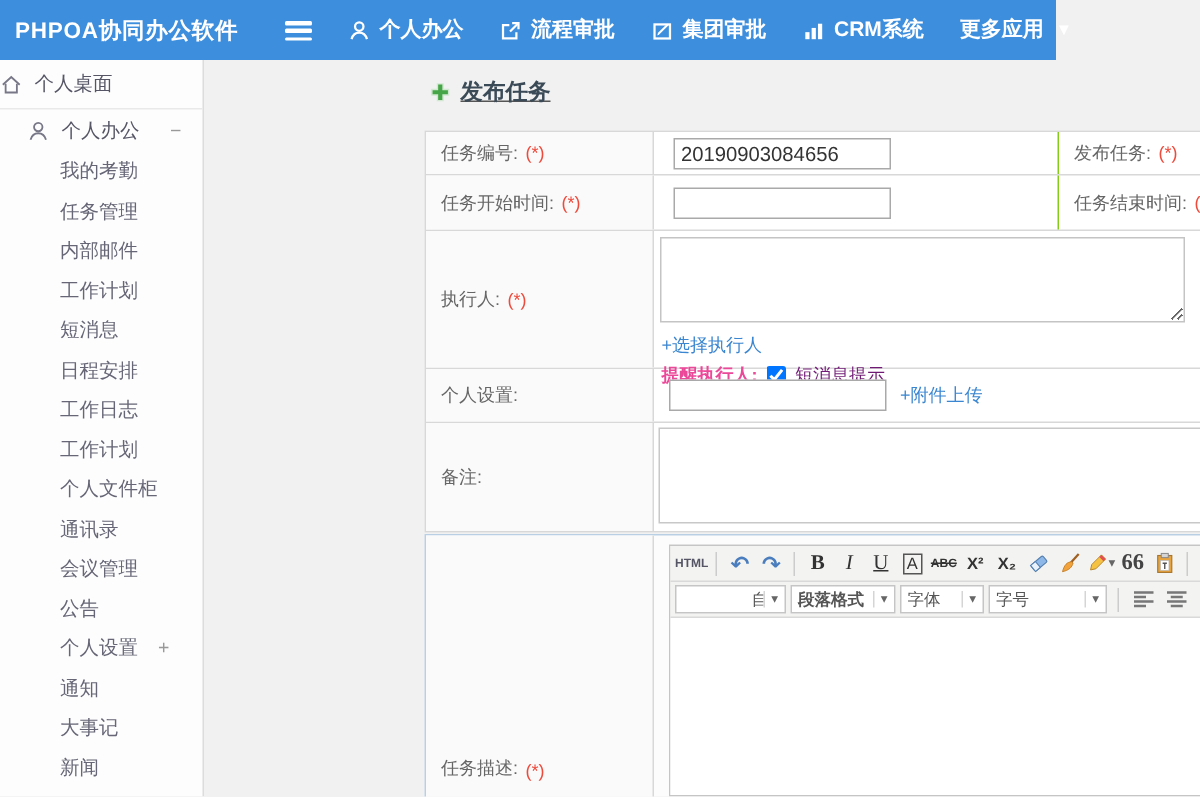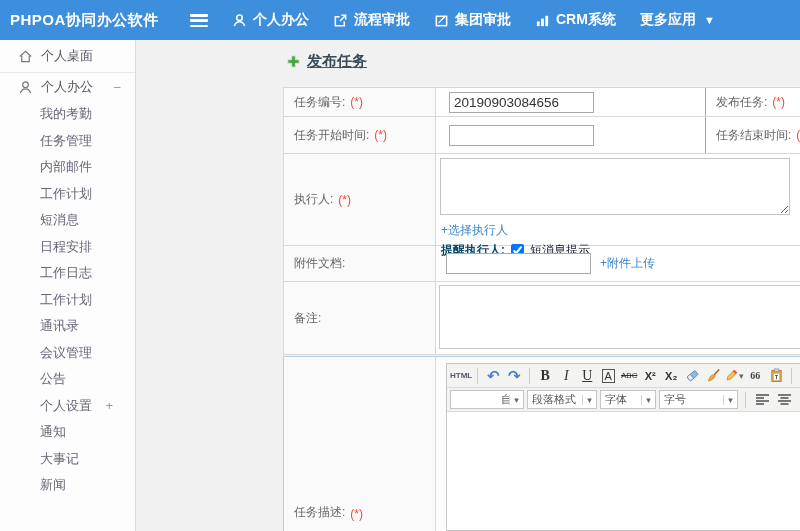--- a/index.html
+++ b/index.html
@@ -5,36 +5,36 @@
   * { box-sizing: border-box; margin: 0; padding: 0; }
   html,body { width:800px; height:531px; overflow:hidden; }
   body {
     position:relative;
     font-family:"Liberation Sans","DejaVu Sans",sans-serif;
     background:#f1f1f1;
     color:#555;
   }
   
   .header {
-    position:absolute; left:0; top:0; width:800px; height:40px;
+    position:absolute; left:0; top:0; width:704px; height:40px;
     background:#3d8edd; color:#fff; display:flex; align-items:center;
   }
   .logo { margin-left:10px; font-size:15px; font-weight:bold; letter-spacing:0.5px; white-space:nowrap; }
   .burger { position:absolute; left:190px; top:14px; width:18px; height:13px; display:flex; flex-direction:column; justify-content:space-between; cursor:pointer; }
   .burger i { display:block; height:2.5px; background:#fff; border-radius:1px; }
   .topnav { position:absolute; left:232px; top:0; height:40px; display:flex; align-items:center; gap:24px; }
   .nav-item { display:flex; align-items:center; gap:6px; font-size:14px; font-weight:bold; cursor:pointer; white-space:nowrap; }
   .nav-item svg { display:block; }
   .caret-dn { font-size:11px; margin-left:2px; }
   
   .sidebar {
     position:absolute; left:0; top:40px; width:136px; height:491px;
     background:#fdfdfd; border-right:1px solid #dcdcdc; font-size:13px; color:#556;
   }
-  .side-top { height:33px; display:flex; align-items:center; padding-left:18px; gap:8px; border-bottom:1px solid #e9e9e9; cursor:pointer; }
+  .side-top { height:33px; display:flex; align-items:center; gap:8px; border-bottom:1px solid #e9e9e9; cursor:pointer; }
   .side-sec { height:28px; display:flex; align-items:center; padding-left:18px; gap:8px; position:relative; cursor:pointer; }
   .side-toggle { position:absolute; right:14px; top:50%; transform:translateY(-50%); color:#999; font-size:13px; }
   .side-list { }
   .side-sub { height:26.5px; line-height:26.5px; padding-left:40px; color:#667; cursor:pointer; position:relative; white-space:nowrap; }
   .side-sub .side-toggle { right:22px; }
   .sicon { width:15px; height:15px; flex:0 0 15px; }
   
   .content { position:absolute; left:137px; top:40px; width:663px; height:491px; background:#f1f1f1; }
   .page-title { position:absolute; left:287px; top:52px; display:flex; align-items:center; gap:7px;text-decoration:underline; }
   .page-title span { font-size:15px; font-weight:bold; color:#3b4a57; }
@@ -51,41 +51,41 @@
   .fcell-wide { flex:1; padding:4px 0 4px 4px; font-size:12px; }
   .req { color:#ee4b3c; margin-left:5px; font-size:12px; }
   .txt-input { height:21px; border:1px solid #a9a9a9; background:#fff; font-size:13.5px; padding:0 4px; font-family:inherit; color:#333; }
   .in-num { width:145px; margin-left:13px; }
   .in-date { width:145px; margin-left:13px; }
   .in-file { width:145px; margin-left:10px; }
   .link-blue { color:#3a86d0; font-size:12px; text-decoration:none; cursor:pointer; white-space:nowrap; }
   .exec-area { width:350px; height:57px; border:1px solid #c4c4c4; font-family:inherit; font-size:12px; resize:both; }
   .exec-link { margin:4px 0 3px 1px; }
   .remind-row { display:flex; align-items:center; gap:6px; margin-left:1px; }
-  .remind-row b { color:#0c4a6e; font-size:12px; }
+  .remind-row b { color:#ec4899; font-size:12px; }
   .remind-row input { width:13px; height:13px; }
   .remark-area { width:460px; height:64px; border:1px solid #c8c8c8; font-family:inherit; font-size:12px; margin:1px; }
   
   .dtable { position:absolute; left:283px; top:356px; width:622px; height:180px; background:#fcfcfc; border:1px solid #b9cfe3; display:flex; }
   .dlabel { width:152px; flex:0 0 152px; background:#fafafa; border-right:1px solid #d8d8d8; display:flex; align-items:flex-end; padding:0 0 14px 10px; font-size:12px; color:#666; white-space:nowrap; }
   .dcell { flex:1; padding:6px 0 0 10px; }
   
   .editor { width:430px; border:1px solid #c5c5c5; background:#fff; height:168px; display:flex; flex-direction:column; }
   .tb-row { height:24px; background:#f3f3f1; border-bottom:1px solid #d9d9d9; display:flex; align-items:center; padding:0 3px; gap:1px; }
   .tb-sep { width:1px; height:16px; background:#ccc; margin:0 4px; }
   .tb-btn { min-width:20px; height:20px; display:flex; align-items:center; justify-content:center; cursor:pointer; border-radius:2px; color:#333; }
   .tb-html { font-size:8px; font-weight:bold; color:#556; letter-spacing:0; }
   .tb-undo { color:#4a7dbd; font-size:15px; font-weight:bold; }
   .tb-b { font-family:"Liberation Serif","DejaVu Serif",serif; font-weight:bold; font-size:14px; }
   .tb-i { font-family:"Liberation Serif","DejaVu Serif",serif; font-style:italic; font-size:14px; }
   .tb-u { font-family:"Liberation Serif","DejaVu Serif",serif; font-size:14px; text-decoration:underline; }
   .tb-abox { font-size:11px; border:1px solid #555; padding:0 2px; line-height:12px; }
-  .tb-abc { font-size:8px; font-weight:normal; text-decoration:line-through; }
+  .tb-abc { font-size:8px; font-weight:bold; text-decoration:line-through; }
   .tb-sup { font-size:11px; font-weight:bold; }
-  .tb-quote { font-weight:bold; font-size:10px; color:#444; font-family:"Liberation Serif","DejaVu Serif",serif; }
+  .tb-quote { font-weight:bold; font-size:15px; color:#444; font-family:"Liberation Serif","DejaVu Serif",serif; }
   .tb-A { font-size:13px; font-weight:bold; border-bottom:3px solid #d03a2b; line-height:14px; }
   .tb-caret { font-size:9px; color:#666; margin-left:1px; }
   .ed-select { height:19px; background:#fff; border:1px solid #c5c5c5; display:flex; align-items:center; font-size:11px; color:#555; cursor:pointer; margin-right:2px; }
   .ed-select .txt { flex:1; padding:0 4px; white-space:nowrap; overflow:hidden; }
   .ed-select .arr { width:14px; border-left:1px solid #d5d5d5; text-align:center; font-size:9px; color:#666; }
   .ed-body { flex:1; background:#fff; }
   .alignbox { display:flex; gap:3px; margin-left:2px; }
   .align-ic { width:19px; height:19px; display:flex; align-items:center; justify-content:center; cursor:pointer; }
 </style>
 </head>
@@ -154,20 +154,21 @@
   </div>
   <div class="side-list">
     <div class="side-sub"><span>我的考勤</span></div>
     <div class="side-sub"><span>任务管理</span></div>
     <div class="side-sub"><span>内部邮件</span></div>
     <div class="side-sub"><span>工作计划</span></div>
     <div class="side-sub"><span>短消息</span></div>
     <div class="side-sub"><span>日程安排</span></div>
     <div class="side-sub"><span>工作日志</span></div>
     <div class="side-sub"><span>工作计划</span></div>
+    <div class="side-sub"><span>个人文件柜</span></div>
     <div class="side-sub"><span>通讯录</span></div>
     <div class="side-sub"><span>会议管理</span></div>
     <div class="side-sub"><span>公告</span></div>
     <div class="side-sub"><span>个人设置</span><span class="side-toggle">+</span></div>
     <div class="side-sub"><span>通知</span></div>
     <div class="side-sub"><span>大事记</span></div>
     <div class="side-sub"><span>新闻</span></div>
   </div>
 </div>
 
@@ -214,28 +215,28 @@
     <div class="fcell-label">
       <span>执行人:</span>
         <span class="req">(*)</span>
     </div>
     <div class="fcell-wide">
       <textarea class="exec-area" style=""></textarea>
       <div class="exec-link"><a class="link-blue">+选择执行人</a></div>
       <div class="remind-row">
         <b>提醒执行人:</b>
         <input type="checkbox" checked="" style="">
-        <span style="font-size:12px;color:#0f172a;">短消息提示</span>
+        <span style="font-size:12px;color:#701a75;">短消息提示</span>
       </div>
     </div>
   </div>
 
   <div class="frow" style="height:36px;">
     <div class="fcell-label">
-      <span>附件文档:</span>
+      <span>个人设置:</span>
     </div>
     <div class="fcell-wide" style="display:flex;align-items:center;gap:9px;padding:0 0 0 0;">
       <input class="txt-input in-file" type="text" style="">
       <a class="link-blue">+附件上传</a>
     </div>
   </div>
 
   <div class="frow" style="height:72px;">
     <div class="fcell-label">
       <span>备注:</span>
@@ -304,21 +305,21 @@
           <span class="tb-A">A</span>
 
         </span>
       </div>
 
       <div class="tb-row">
         <span class="ed-select" style="width:74px;padding-left:46px;">
           <span class="txt">自定义标题</span>
           <span class="arr">▾</span>
         </span>
-        <span class="ed-select" style="width:70px;">
+        <span class="ed-select" style="width:70px;font-weight:bold;">
           <span class="txt">段落格式</span>
           <span class="arr">▾</span>
         </span>
         <span class="ed-select" style="width:56px;">
           <span class="txt">字体</span>
           <span class="arr">▾</span>
         </span>
         <span class="ed-select" style="width:79px;">
           <span class="txt">字号</span>
           <span class="arr">▾</span>

